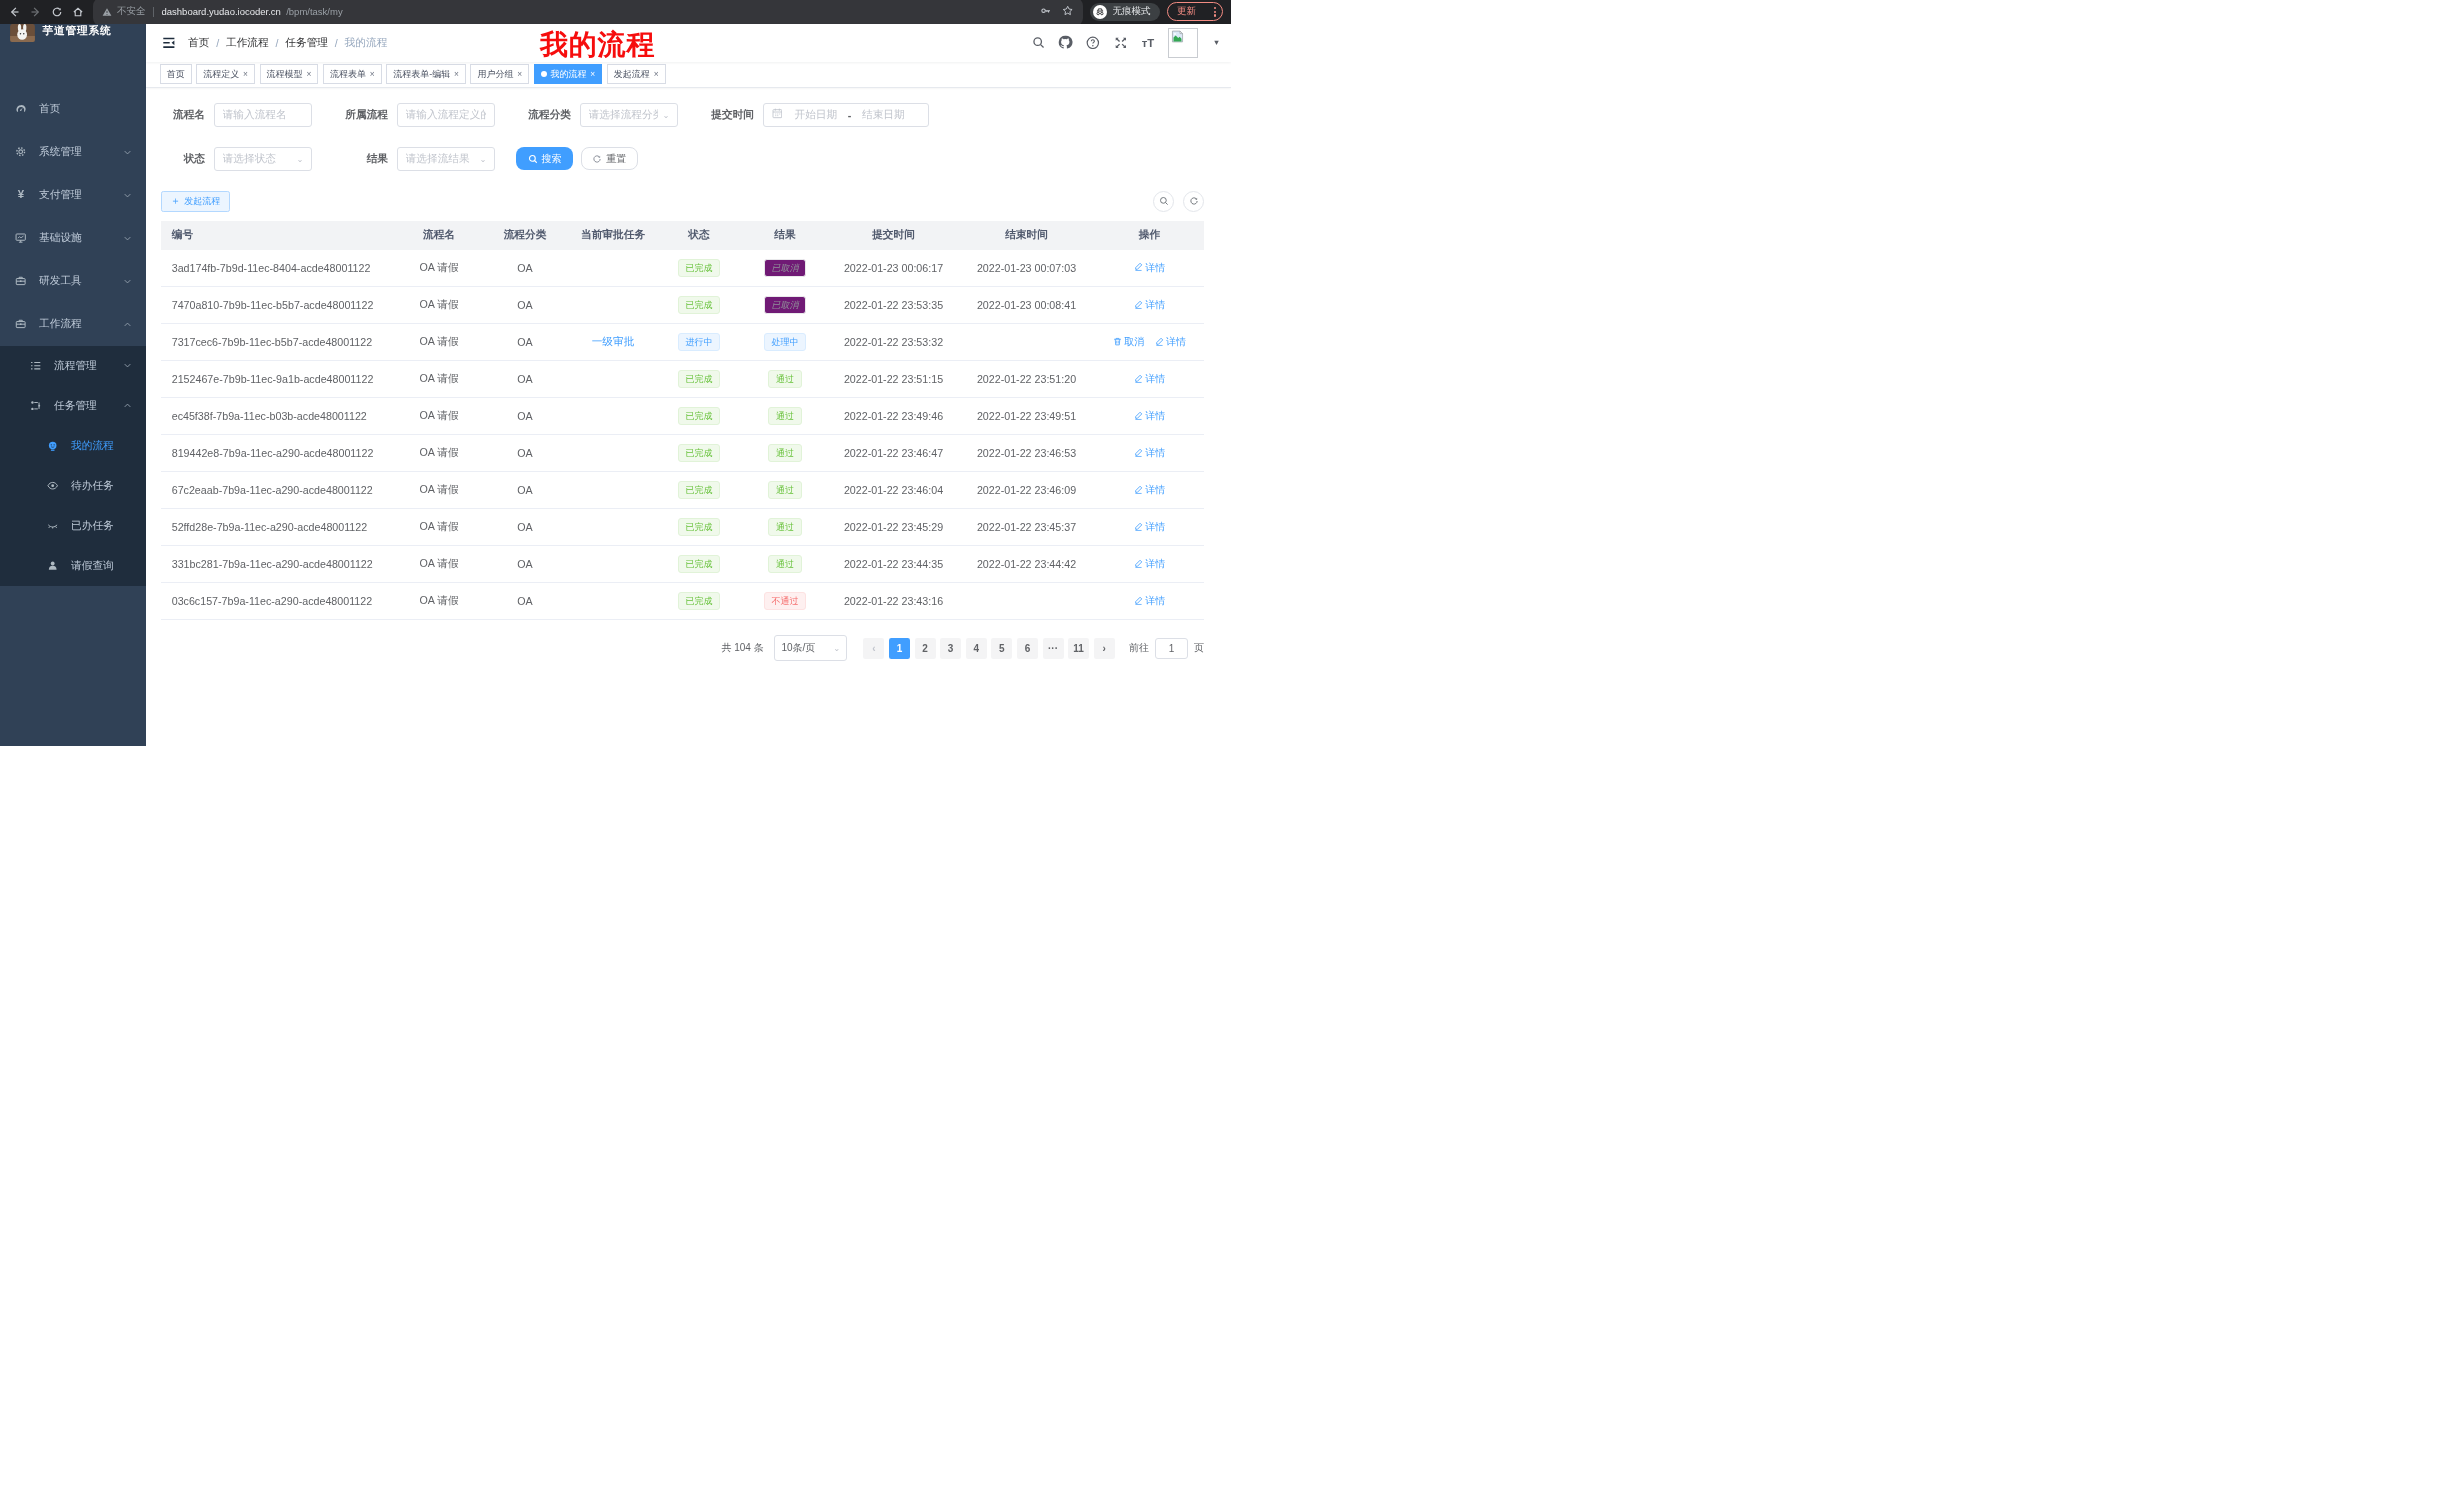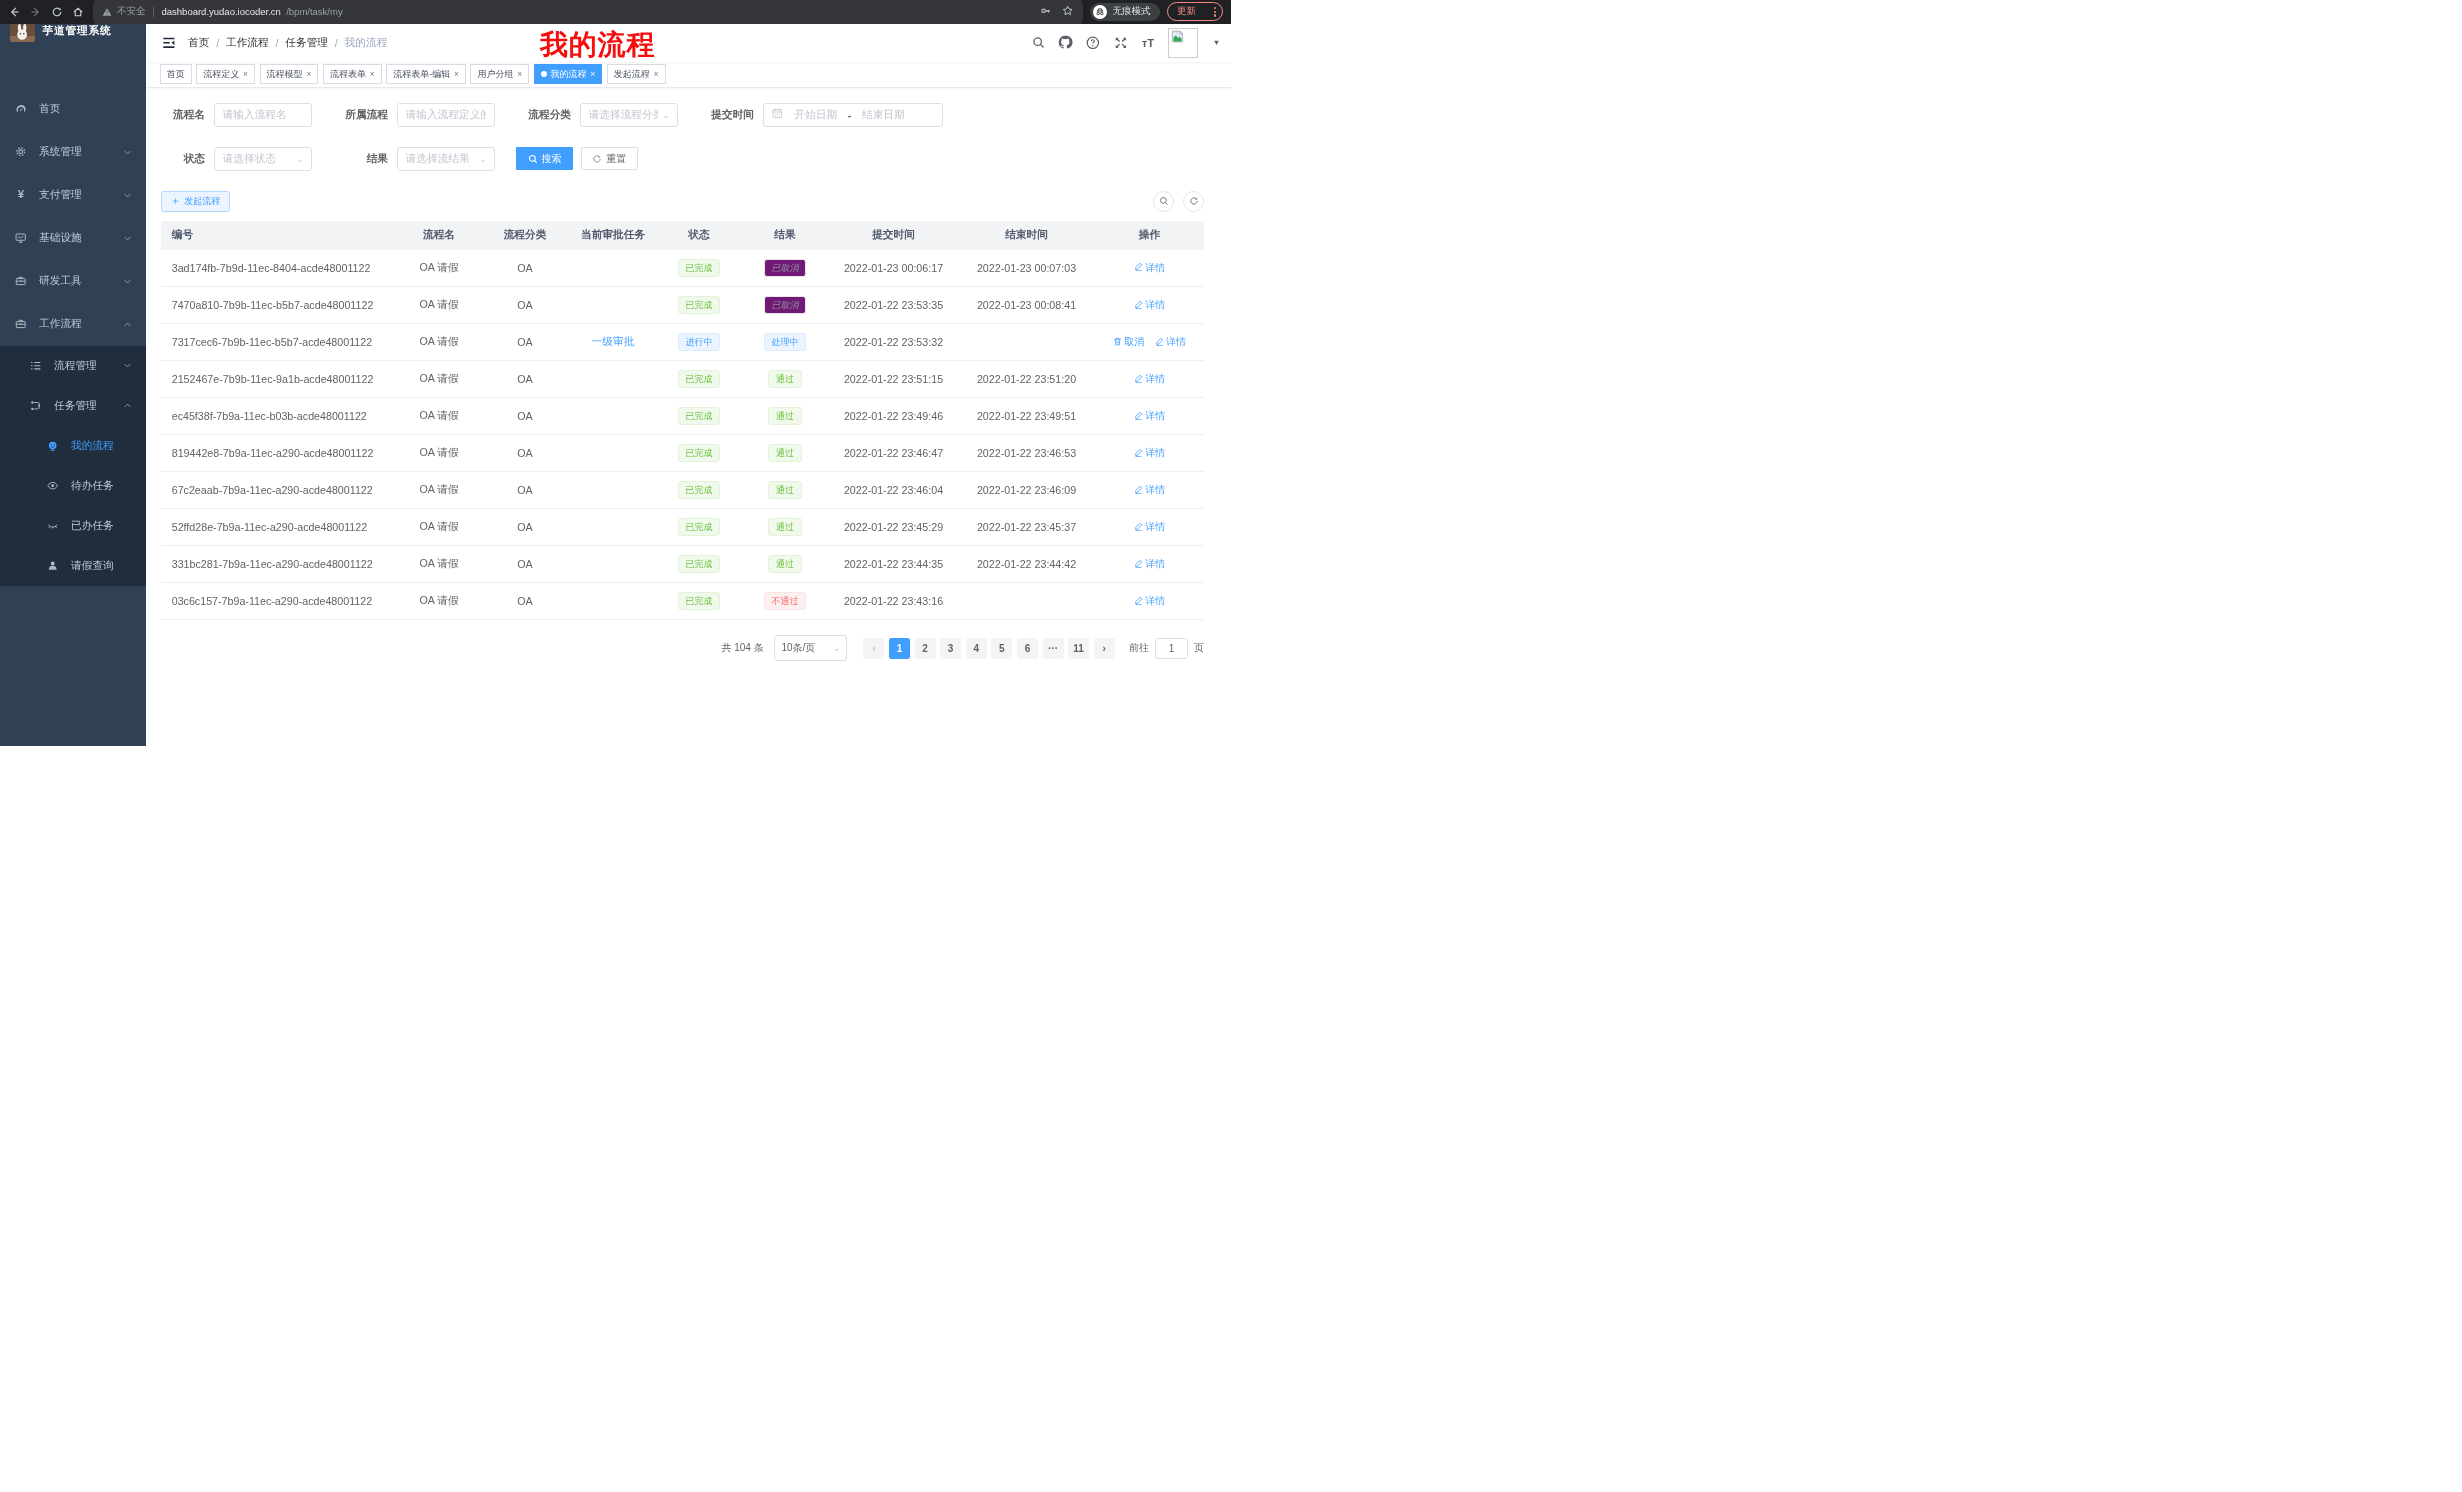--- a/index.html
+++ b/index.html
@@ -78,24 +78,24 @@
   
   .content { flex:1; padding:15px 27px 0 15px; position:relative; }
   .filter-row { display:flex; align-items:center; margin-bottom:20px; }
   .f-label { font-size:10.7px; color:#606266; font-weight:700; text-align:right; margin-right:9px; flex:0 0 auto; }
   .w58 { width:44px; } .w72 { width:55px; }
   .ctrl { height:24px; border:0.8px solid #dcdfe6; border-radius:3px; background:#fff;
     display:flex; align-items:center; padding:0 7.6px; font-size:10.7px; color:#c0c4cc; gap:4.6px; }
   .ctrl .ph { color:#c0c4cc; white-space:nowrap; overflow:hidden; }
   .ctrl.w160 { width:98px; }
   .ctrl.sel { justify-content:space-between; cursor:pointer; }
-  .ctrl.daterange { width:180px; justify-content:flex-start; }
+  .ctrl.daterange { width:166px; justify-content:flex-start; }
   .dr-sep { color:#606266; font-weight:700; margin:0 6px; }
   .gap28 { margin-left:21px; }
-  .btn { height:23px; border-radius:1px; font-size:10px; display:inline-flex; align-items:center;
+  .btn { height:23px; border-radius:8px; font-size:10px; display:inline-flex; align-items:center;
     gap:3.8px; padding:0 10.7px; cursor:pointer; border:0.8px solid transparent; }
   .btn-primary { background:#409eff; color:#fff; }
   .btn-plain { background:#fff; border-color:#dcdfe6; color:#606266; }
   .btn-light { background:#ecf5ff; border-color:#b3d8ff; color:#409eff; height:21px; font-size:9px; padding:0 8.4px; border-radius:2.3px; }
 
   .table-toolbar { display:flex; align-items:center; margin-top:9px; margin-bottom:9px; }
   .mini-circles { margin-left:auto; display:flex; gap:9px; }
   .circle-btn { width:21px; height:21px; border-radius:50%; border:0.8px solid #e3e6eb; background:#fff;
     color:#6b7075; display:flex; align-items:center; justify-content:center; cursor:pointer; }
 

